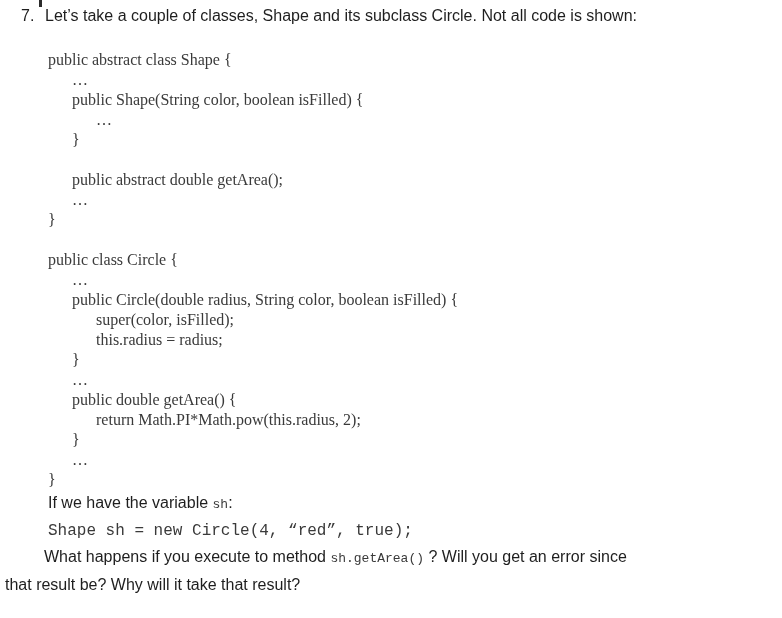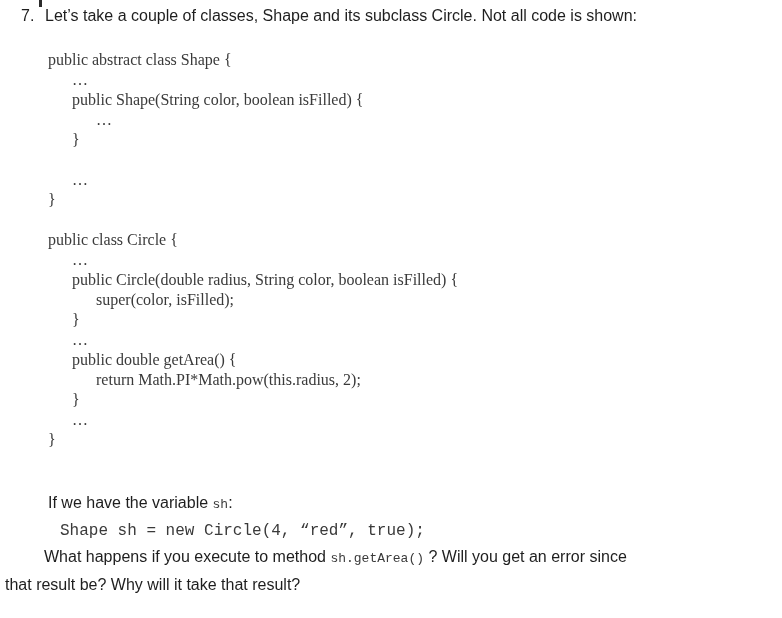--- a/index.html
+++ b/index.html
@@ -60,21 +60,21 @@
   .var-line {
     position: absolute;
     left: 48px;
     top: 493px;
     font-size: 16px;
     line-height: 20px;
     white-space: nowrap;
   }
   .decl-line {
     position: absolute;
-    left: 60px;
+    left: 48px;
     top: 521px;
     font-family: "Liberation Mono", "DejaVu Sans Mono", monospace;
     font-size: 16px;
     line-height: 20px;
     color: #3a3a3a;
     white-space: pre;
   }
   .paragraph {
     position: absolute;
     left: 5px;
@@ -101,27 +101,29 @@
     <span class="qnum">7.</span><span>Let’s take a couple of classes, Shape and its subclass Circle. Not all code is shown:</span>
   </div>
 
   <div class="code-block">
     <div class="code-line">public abstract class Shape {</div>
     <div class="code-line">      …</div>
     <div class="code-line">      public Shape(String color, boolean isFilled) {</div>
     <div class="code-line">            …</div>
     <div class="code-line">      }</div>
     <div class="code-line"></div>
+    <div class="code-line">      public abstract double getArea();</div>
     <div class="code-line">      …</div>
     <div class="code-line">}</div>
     <div class="code-line"></div>
     <div class="code-line">public class Circle {</div>
     <div class="code-line">      …</div>
     <div class="code-line">      public Circle(double radius, String color, boolean isFilled) {</div>
     <div class="code-line">            super(color, isFilled);</div>
+    <div class="code-line">            this.radius = radius;</div>
     <div class="code-line">      }</div>
     <div class="code-line">      …</div>
     <div class="code-line">      public double getArea() {</div>
     <div class="code-line">            return Math.PI*Math.pow(this.radius, 2);</div>
     <div class="code-line">      }</div>
     <div class="code-line">      …</div>
     <div class="code-line">}</div>
   </div>
 
   <div class="var-line">

